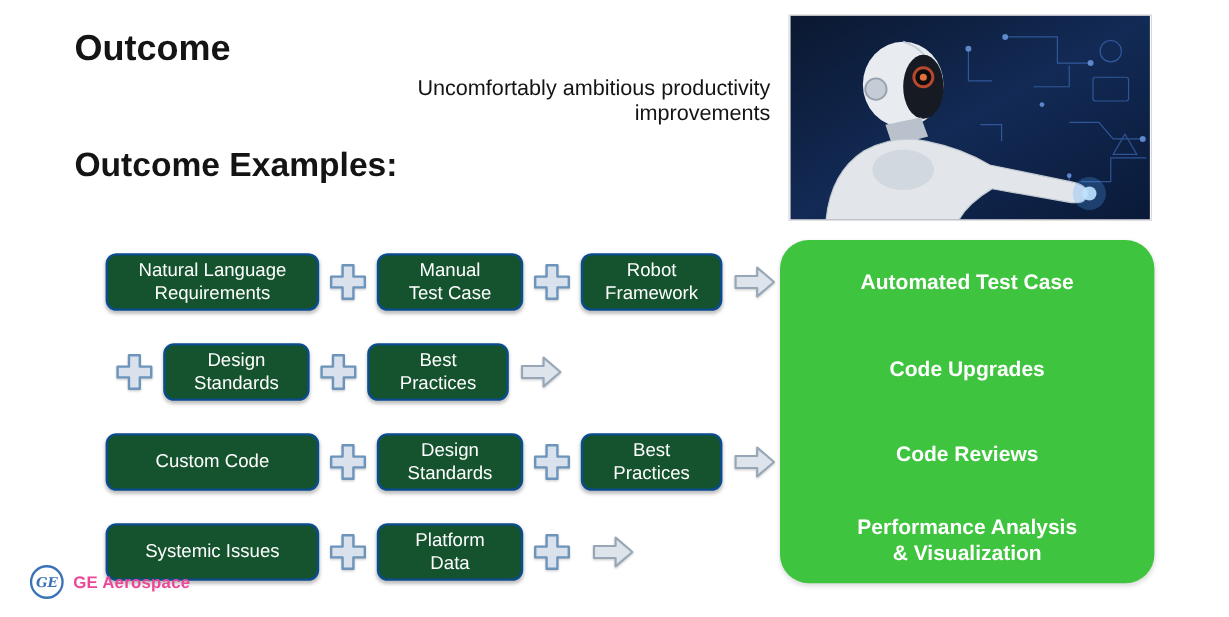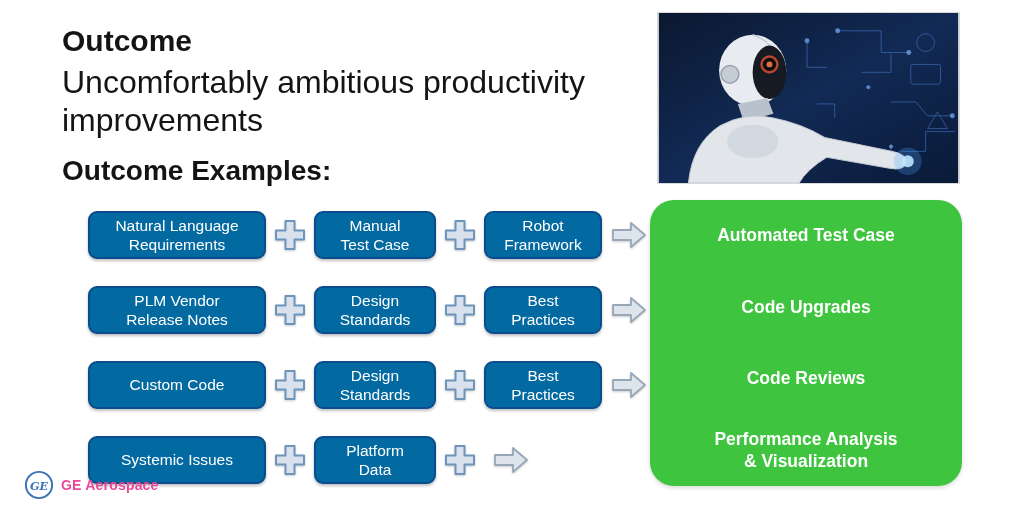--- a/index.html
+++ b/index.html
@@ -6,32 +6,32 @@
   body{
     width:1024px;height:514px;position:relative;overflow:hidden;
     background:#ffffff;
     font-family:"Liberation Sans", sans-serif;
     color:#141414;
   }
 
   
   .title-block{position:absolute;left:62px;top:24px;width:580px;}
   .slide-title{font-size:30px;font-weight:700;line-height:1.15;margin:0;}
-  .slide-subtitle{font-size:32px;font-weight:400;line-height:1.2;margin:4px 0 0 0;white-space:pre-line;}
+  .slide-subtitle{font-size:18px;font-weight:400;line-height:1.2;margin:4px 0 0 0;white-space:pre-line;text-align:right;}
   .section-heading{font-size:28px;font-weight:700;margin:16px 0 0 0;}
 
   
   .hero{position:absolute;left:657px;top:12px;width:303px;height:172px;
         border:1px solid #d8d8d8;box-sizing:border-box;}
   .hero svg{display:block;}
 
   
   .diagram-row{position:absolute;left:88px;height:50px;display:flex;align-items:center;}
   .bluebox{
-    background:#0369a1;border:2px solid #0a4c8e;border-radius:9px;
+    background:#14532d;border:2px solid #0a4c8e;border-radius:9px;
     color:#ffffff;height:48px;box-sizing:border-box;
     display:flex;align-items:center;justify-content:center;
     text-align:center;font-size:15.5px;line-height:1.25;
     box-shadow:0 2px 3px rgba(0,0,0,0.25);
   }
   .box-label{white-space:pre-line;padding:0 4px;}
   .w1{width:178px;}
   .w2{width:122px;}
   .w3{width:118px;}
   .plus-icon{margin:0 7px;flex:0 0 auto;filter:drop-shadow(0 1px 1px rgba(0,0,0,0.2));}
@@ -141,24 +141,20 @@
   <div class="bluebox w3">
     <span class="box-label">Robot
 Framework</span>
   </div>
   <svg class="arrow-icon" width="36" height="30" viewBox="0 0 36 30">
       <use href="#arrow-shape"></use>
     </svg>
 </div>
 
 <div class="diagram-row" style="top:285px">
-  <div class="bluebox w1">
-    <span class="box-label">PLM Vendor
-Release Notes</span>
-  </div>
   <svg class="plus-icon" width="34" height="34" viewBox="0 0 34 34">
       <use href="#plus-shape"></use>
     </svg>
   <div class="bluebox w2">
     <span class="box-label">Design
 Standards</span>
   </div>
   <svg class="plus-icon" width="34" height="34" viewBox="0 0 34 34">
       <use href="#plus-shape"></use>
     </svg>

